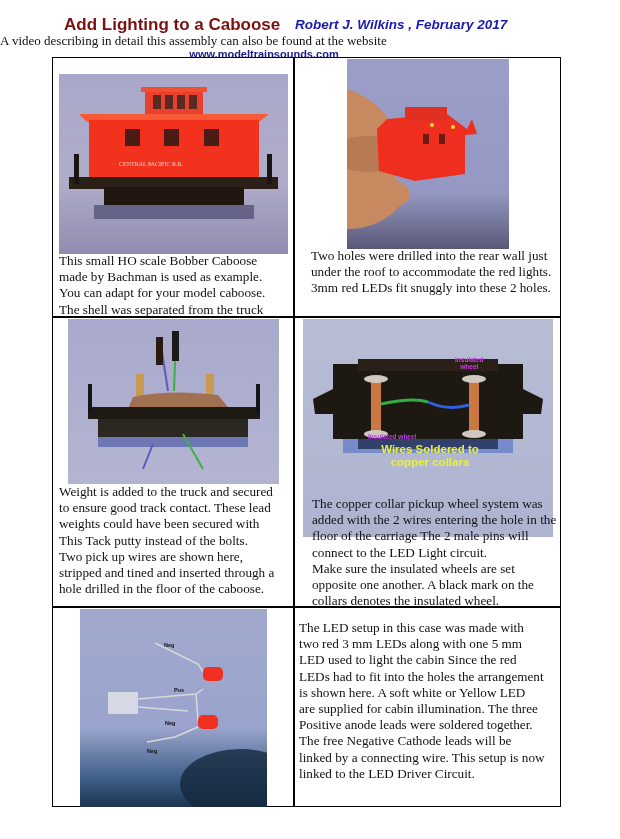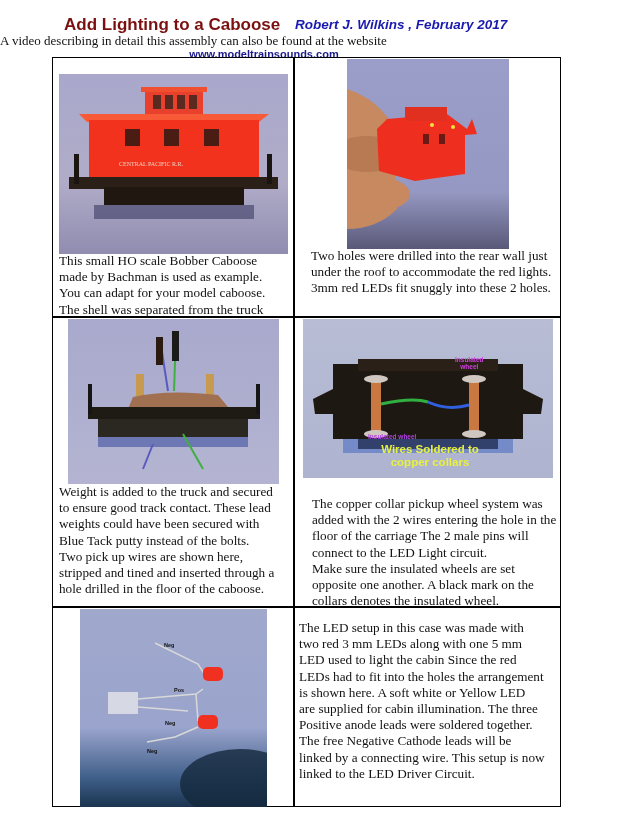--- a/index.html
+++ b/index.html
@@ -97,28 +97,28 @@
         <rect x="30" y="118" width="150" height="10" fill="#4050a0" opacity="0.6"></rect>
         <rect x="20" y="65" width="4" height="30" fill="#151515"></rect>
         <rect x="188" y="65" width="4" height="30" fill="#151515"></rect>
         <line x1="85" y1="125" x2="75" y2="150" stroke="#5a5ac0" stroke-width="2"></line>
         <line x1="115" y1="115" x2="135" y2="150" stroke="#40b040" stroke-width="2"></line>
       </svg>
     </div>
     <div class="txt" style="left:6px;top:167px;width:232px;">Weight is added to the truck and secured
 to ensure good track contact. These lead
 weights could have been secured with
-Blue Tack putty instead of the bolts.
+This Tack putty instead of the bolts.
 Two pick up wires are shown here,
 stripped and tined and inserted through a
 hole drilled in the floor of the caboose.</div>
   </div>
 
   <div class="cell" style="left:242px;top:259px;width:265px;height:289px;">
-    <div class="photo" style="left:8px;top:2px;width:250px;height:159px;background:linear-gradient(180deg,#b8bdd5 0%,#aeb4d0 100%);">
+    <div class="photo" style="left:8px;top:2px;width:250px;height:218px;background:linear-gradient(180deg,#b8bdd5 0%,#aeb4d0 100%);">
       <svg width="250" height="175" viewBox="0 0 250 175">
         <rect x="30" y="45" width="190" height="75" fill="#1e1812"></rect>
         <rect x="55" y="40" width="140" height="12" fill="#2a2018"></rect>
         <rect x="55" y="120" width="140" height="10" fill="#2a2018"></rect>
         <rect x="68" y="60" width="10" height="55" fill="#c87840"></rect>
         <rect x="166" y="60" width="10" height="55" fill="#c87840"></rect>
         <ellipse cx="73" cy="60" rx="12" ry="4" fill="#d0c8c0"></ellipse>
         <ellipse cx="171" cy="60" rx="12" ry="4" fill="#d0c8c0"></ellipse>
         <ellipse cx="73" cy="115" rx="12" ry="4" fill="#d0c8c0"></ellipse>
         <ellipse cx="171" cy="115" rx="12" ry="4" fill="#d0c8c0"></ellipse>

